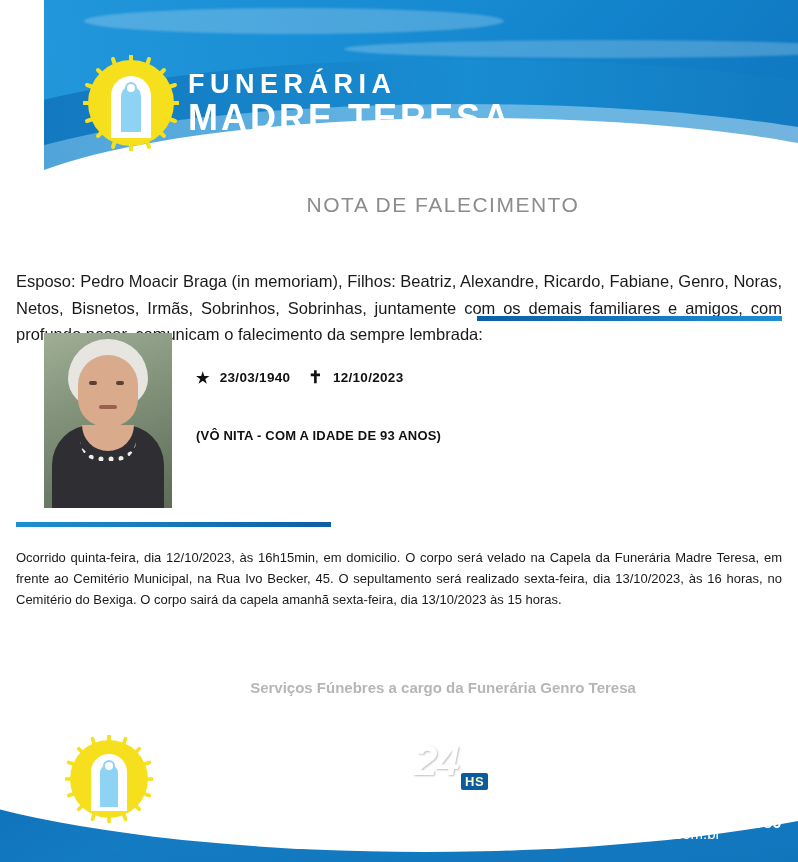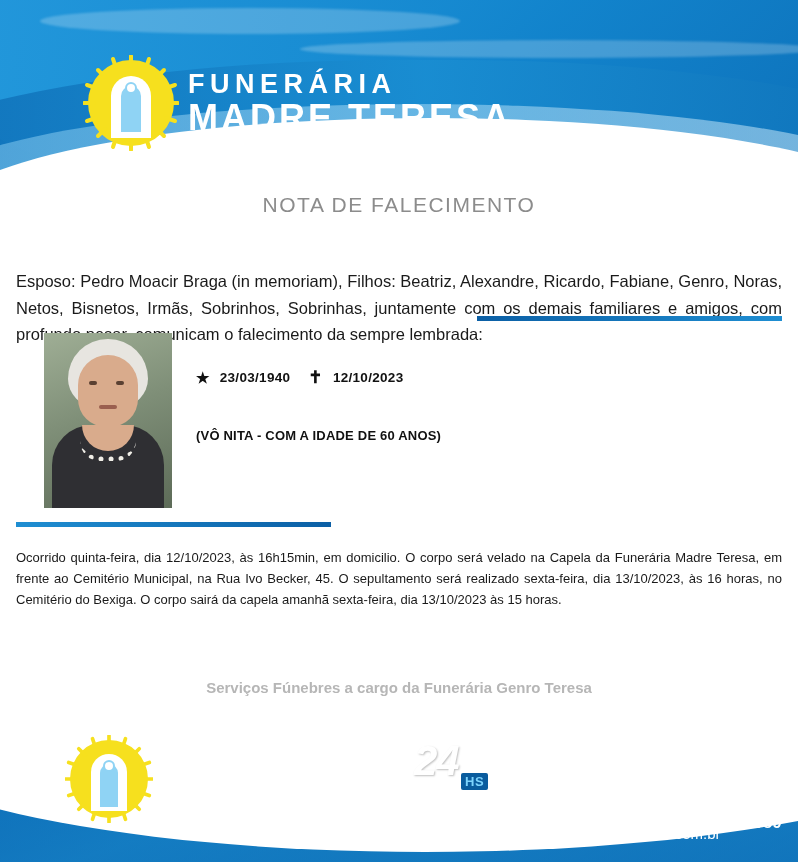--- a/index.html
+++ b/index.html
@@ -8,20 +8,21 @@
     height: 862px;
     font-family: "Liberation Sans", sans-serif;
     background: #ffffff;
     overflow: hidden;
   }
   .page {
     position: relative;
     width: 798px;
     height: 750px;
     background: #ffffff;
+    padding-left: 44px;
   }
 
   
   .header {
     position: relative;
     width: 798px;
     height: 185px;
     overflow: hidden;
     background: linear-gradient(160deg, #0d74c4 0%, #1a8fd4 35%, #0a63ad 100%);
   }
@@ -335,21 +336,21 @@
     line-height: .92;
     letter-spacing: -1px;
     text-shadow: 1px 1px 2px rgba(0,0,0,.25);
   }
   .badge24 .hs {
     position: absolute;
     left: 47px; top: 31px;
     font-size: 13px;
     font-weight: 700;
     background: #0a5c9e;
-    color: #7dd3fc;
+    color: #fef9c3;
     padding: 1px 4px;
     border-radius: 2px;
     letter-spacing: .5px;
   }
   .badge24 .plantao {
     position: absolute;
     left: 2px; top: 52px;
     font-size: 12.5px;
     font-weight: 700;
     letter-spacing: 1.2px;
@@ -452,21 +453,21 @@
     <div class="pearls"></div>
   </div>
 
   <div class="dates">
     <span class="star">★</span>
     <span>23/03/1940</span>
     <span class="cross">✝</span>
     <span>12/10/2023</span>
   </div>
 
-  <div class="person-sub">(VÔ NITA - COM A IDADE DE 60 ANOS)</div>
+  <div class="person-sub">(VÔ NITA - COM A IDADE DE 93 ANOS)</div>
 
   <div class="rule-bottom"></div>
 
   <div class="body-text">Ocorrido quinta-feira, dia 12/10/2023, às 16h15min, em domicilio. O corpo será velado na Capela da Funerária Madre Teresa, em frente ao Cemitério Municipal, na Rua Ivo Becker, 45. O sepultamento será realizado sexta-feira, dia 13/10/2023, às 16 horas, no Cemitério do Bexiga. O corpo sairá da capela amanhã sexta-feira, dia 13/10/2023 às 15 horas.</div>
 
   <div class="service-note">Serviços Fúnebres a cargo da Funerária Genro Teresa</div>
 
   <div class="footer">
     <div class="fw3"></div>
     <div class="fw2"></div>

